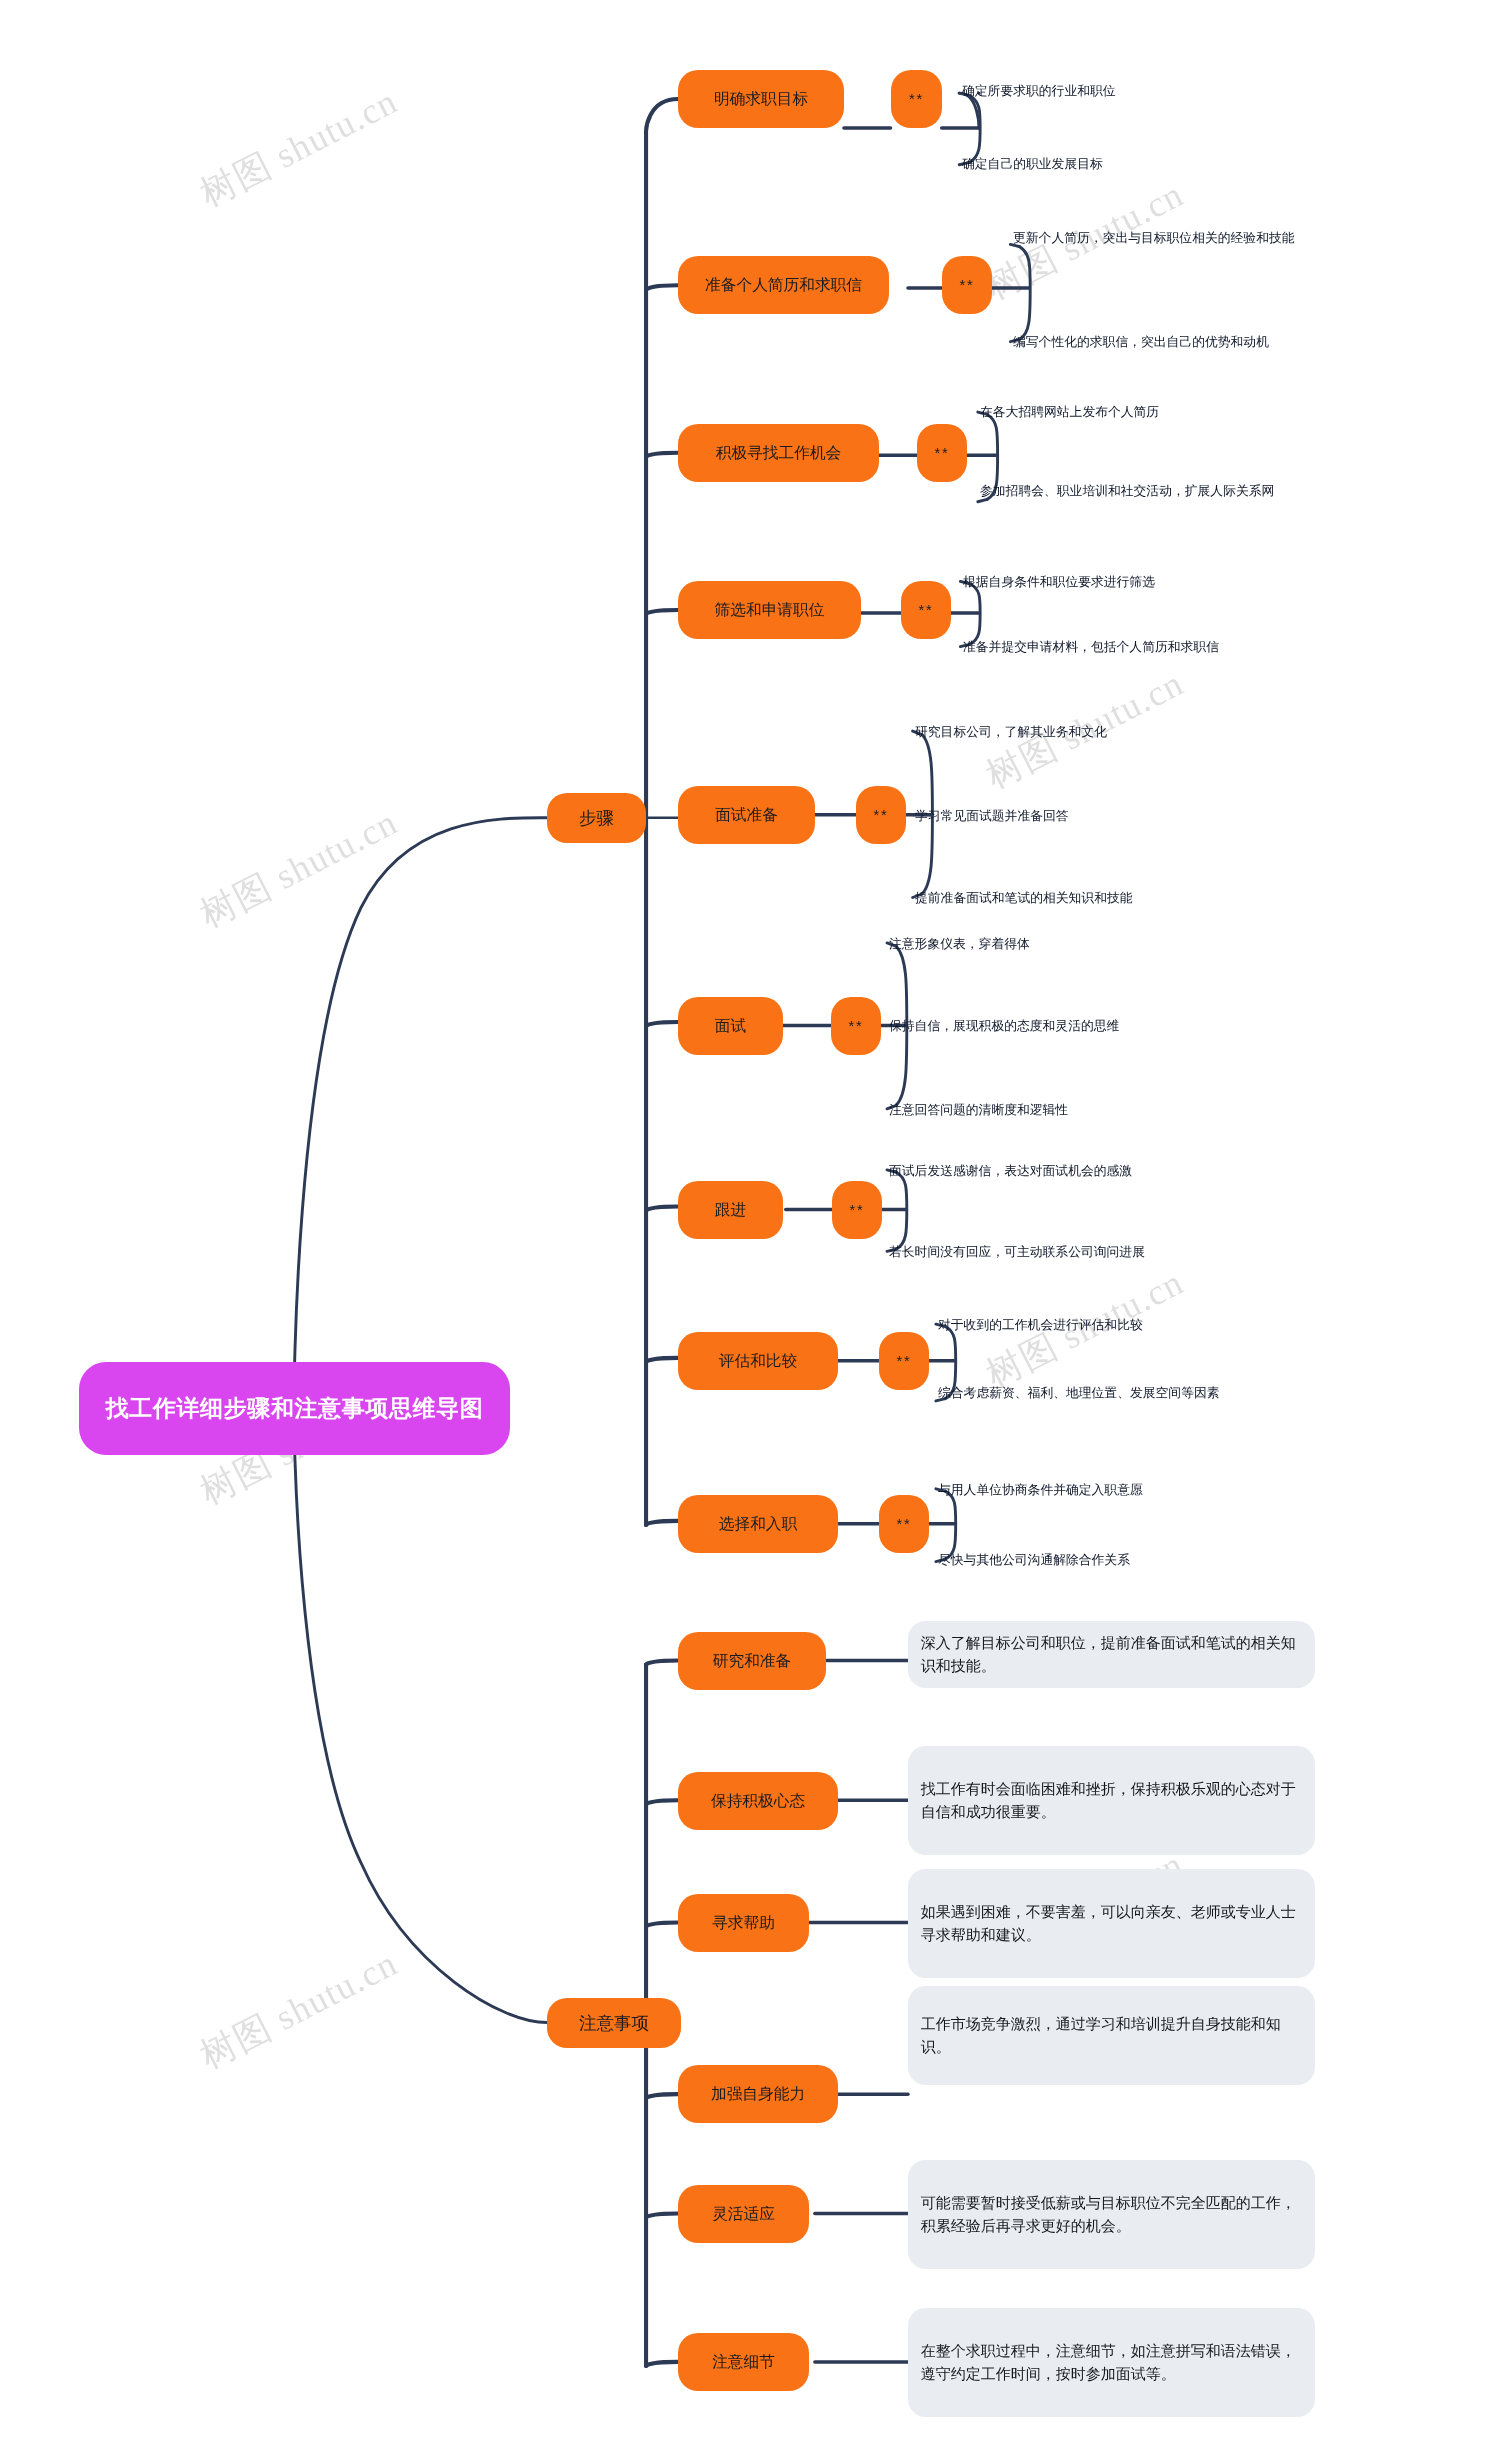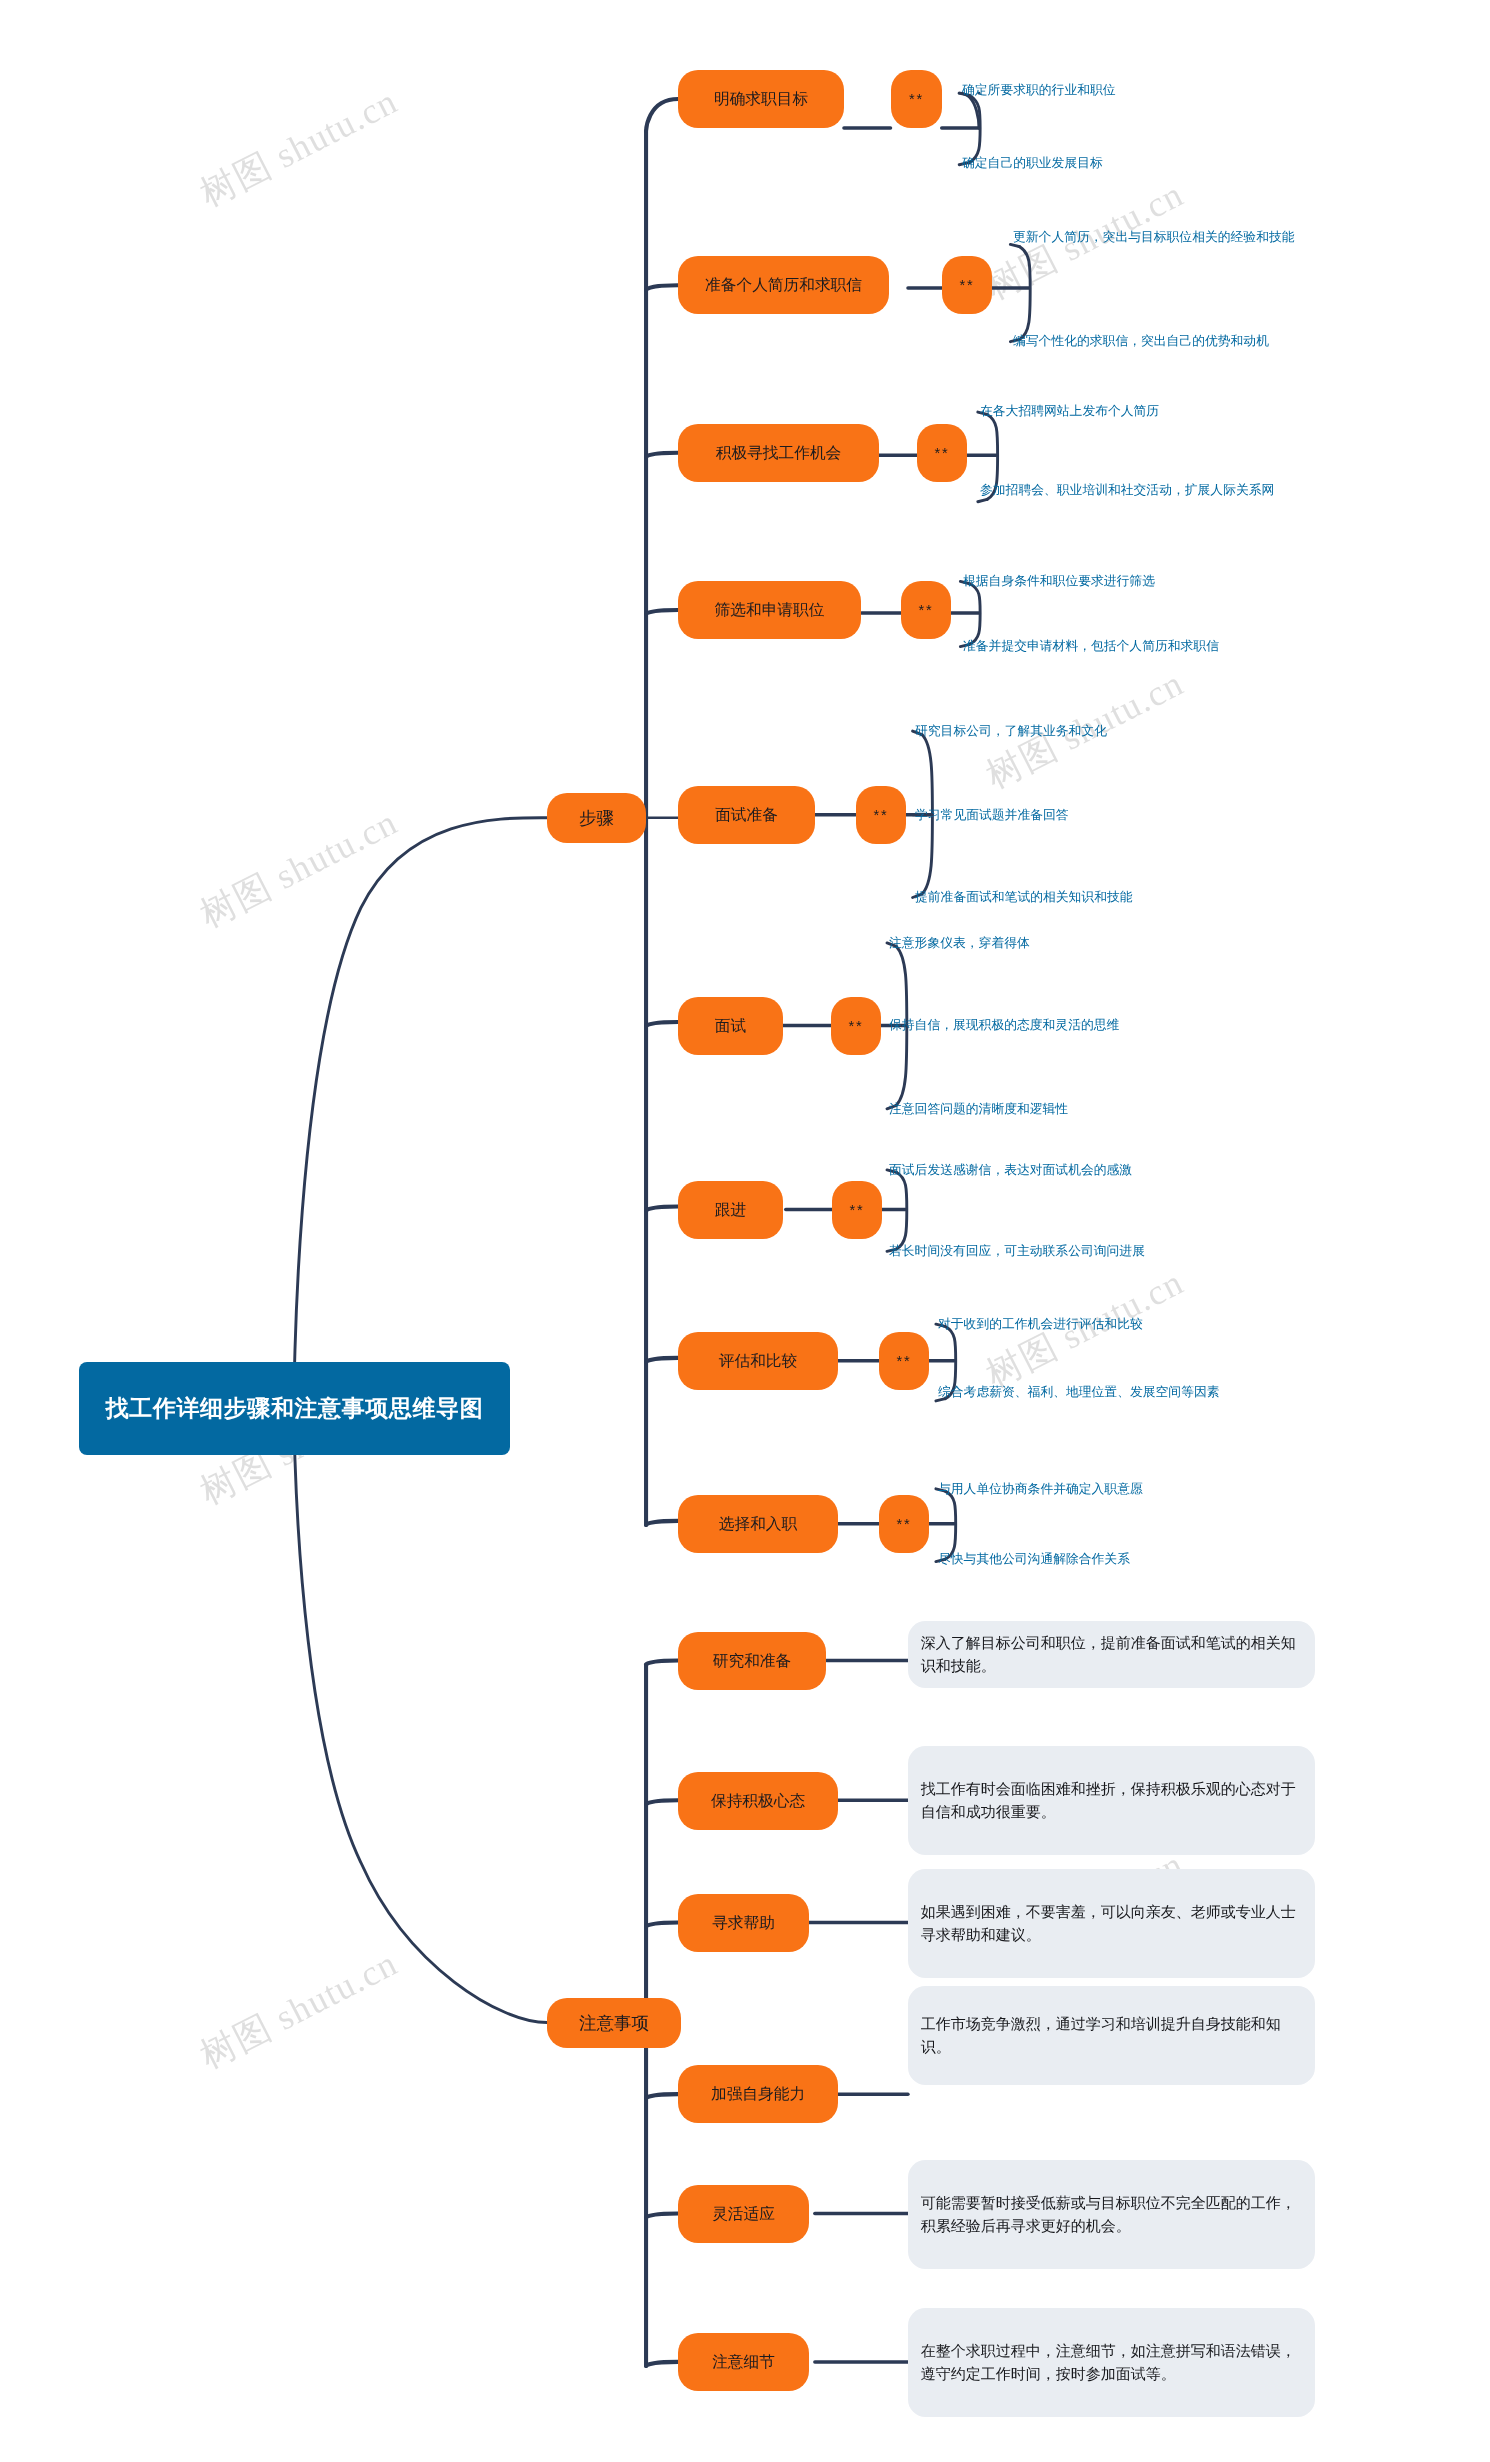--- a/index.html
+++ b/index.html
@@ -39,23 +39,23 @@
     justify-content:center;
     text-align:center;
     color:#1b1b1f;
     line-height:1.42;
   }
   .pill{
     background:#f97316;
     border-radius:23px;
   }
   .root{
-    background:#0369a1;
+    background:#d946ef;
     color:#ffffff;
-    border-radius:8px;
+    border-radius:27px;
     font-size:23px;
     font-weight:600;
     letter-spacing:0.6px;
     padding:8.1px 12.8px;
     line-height:1.5;
   }
   .l1{
     font-size:17.5px;
     padding:7px 15px;
     border-radius:20px;
@@ -67,25 +67,24 @@
   }
   .badge{
     font-size:14.6px;
     border-radius:20px;
     letter-spacing:1.7px;
     padding:8.1px 3.5px;
   }
   .leaf{
     position:absolute;
     font-size:12.8px;
-    color:#0369a1;
+    color:#0f172a;
     line-height:1.5;
     text-align:left;
     box-sizing:border-box;
-    font-family:Liberation Mono, monospace;
   }
   .leafbox{
     position:absolute;
     background:#e9edf2;
     border-radius:17.5px;
     font-size:15px;
     color:#17181c;
     line-height:1.52;
     padding:9.3px 12.8px;
     box-sizing:border-box;

